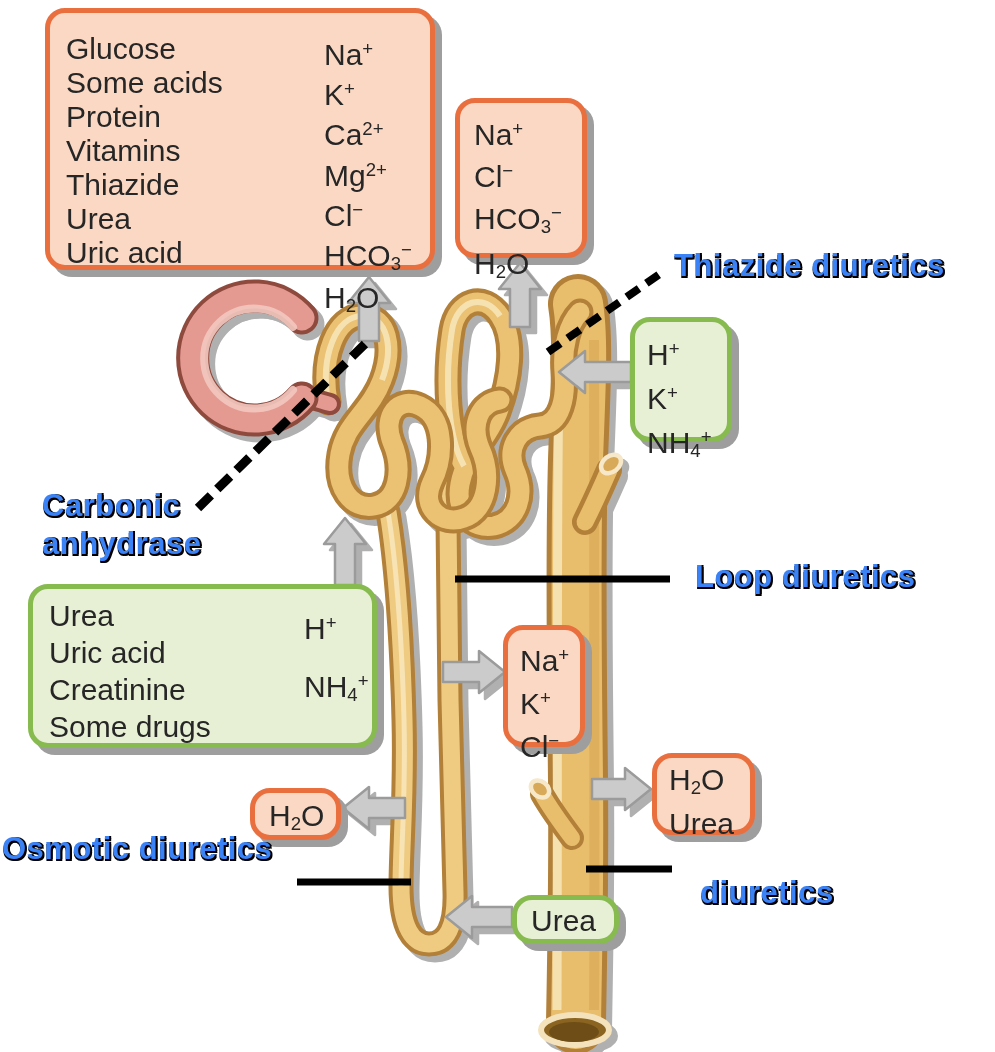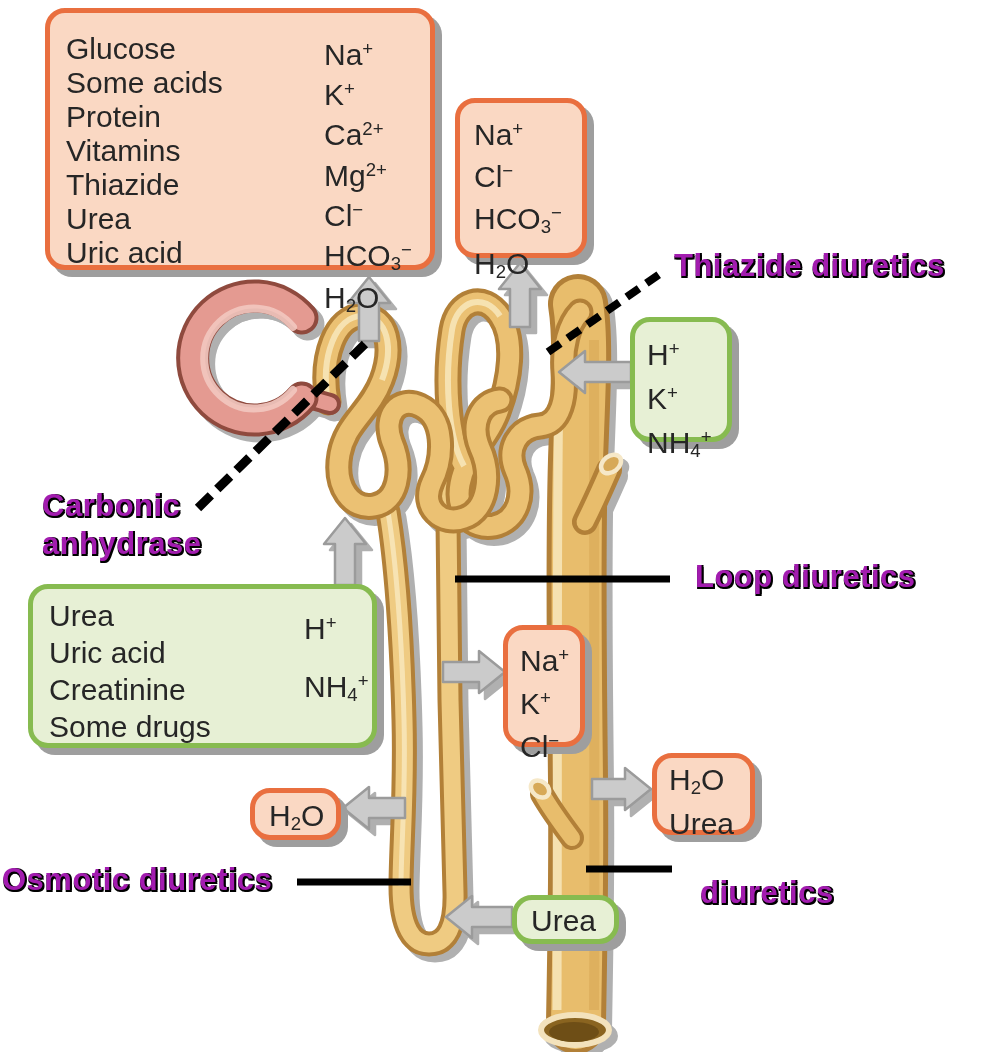--- a/index.html
+++ b/index.html
@@ -16,21 +16,21 @@
   }
   .box.green{border-color:#87BB50;background:#E7F0D5;}
   .cols{display:flex;}
   .col1{flex:0 0 258px;}
   .colD1{flex:0 0 255px;}
   .col2 .line, .col1 .line{white-space:nowrap;}
   .sub{font-size:62%;vertical-align:-0.22em;}
   .sup{font-size:62%;vertical-align:0.55em;}
   .wide .line{line-height:52px;}
   .lbl{
-    position:absolute;font-size:31px;line-height:38px;font-weight:700;color:#a21caf;
+    position:absolute;font-size:31px;line-height:38px;font-weight:700;color:#3b82f6;
     letter-spacing:.5px;white-space:nowrap;
     text-shadow:2px 0 0 #000,0 2px 0 #000,2px 2px 0 #000,1px 1px 0 #000;
   }
   .indent{margin-left:22px;margin-top:26px;}
 </style>
 </head>
 <body>
 
 <div id="stage">
 
@@ -177,19 +177,19 @@
 
   <div class="lbl" style="left:674px;top:247px;">Thiazide diuretics</div>
 
   <div class="lbl" style="left:42px;top:487px;">
     <div>Carbonic</div>
     <div>anhydrase</div>
   </div>
 
   <div class="lbl" style="left:695px;top:558px;">Loop diuretics</div>
 
-  <div class="lbl" style="left:2px;top:861px;">Osmotic diuretics</div>
+  <div class="lbl" style="left:2px;top:830px;">Osmotic diuretics</div>
 
   <div class="lbl" style="left:678px;top:848px;">
     <div class="indent">diuretics</div>
   </div>
 
 </div>
 
 </body></html>

